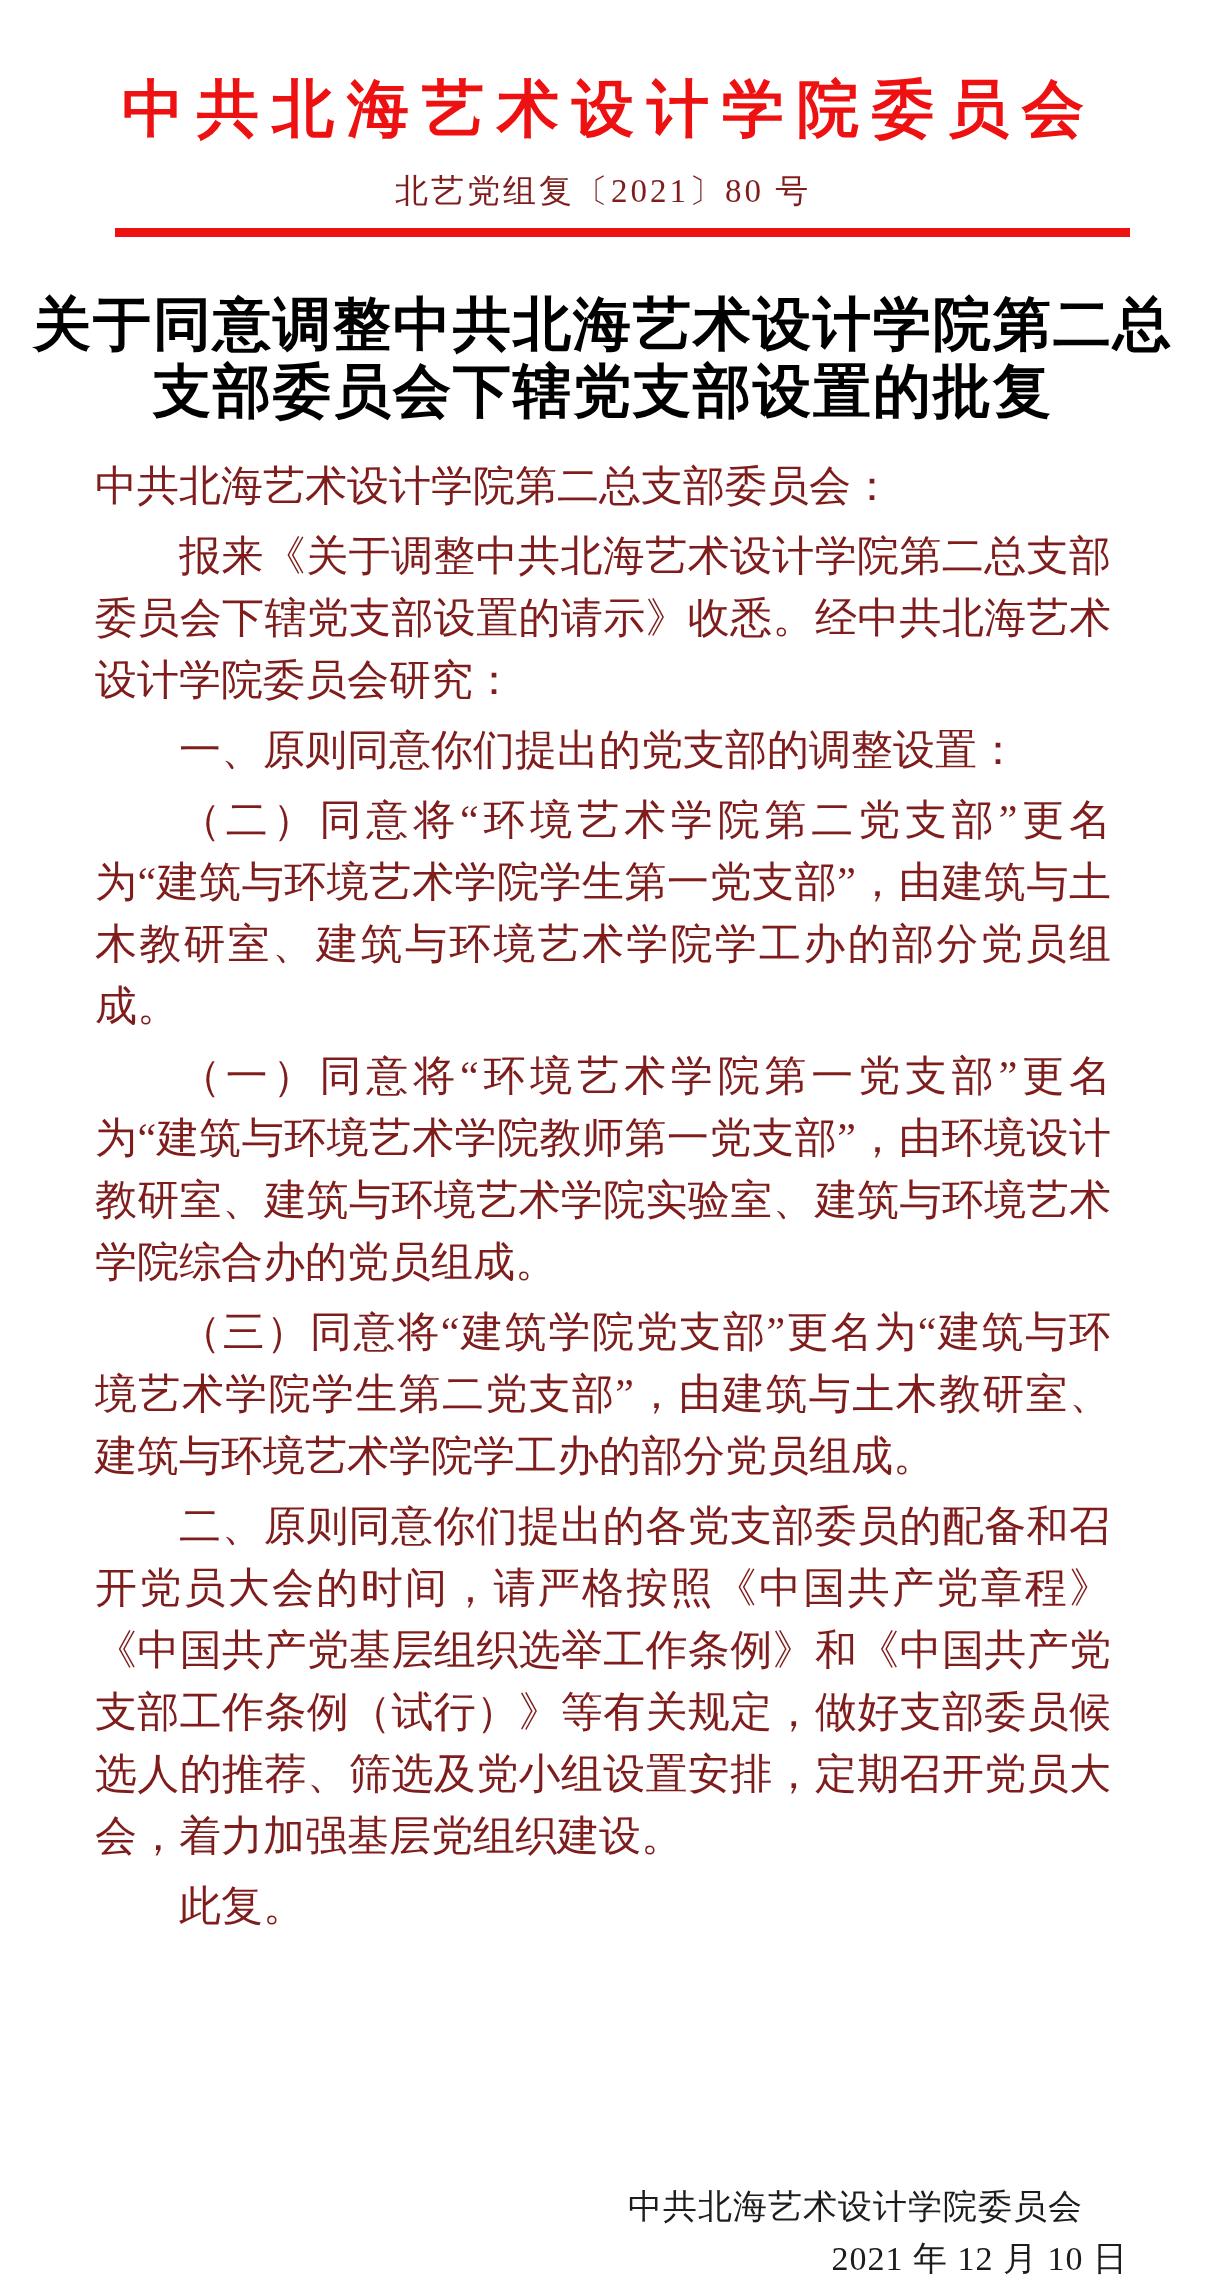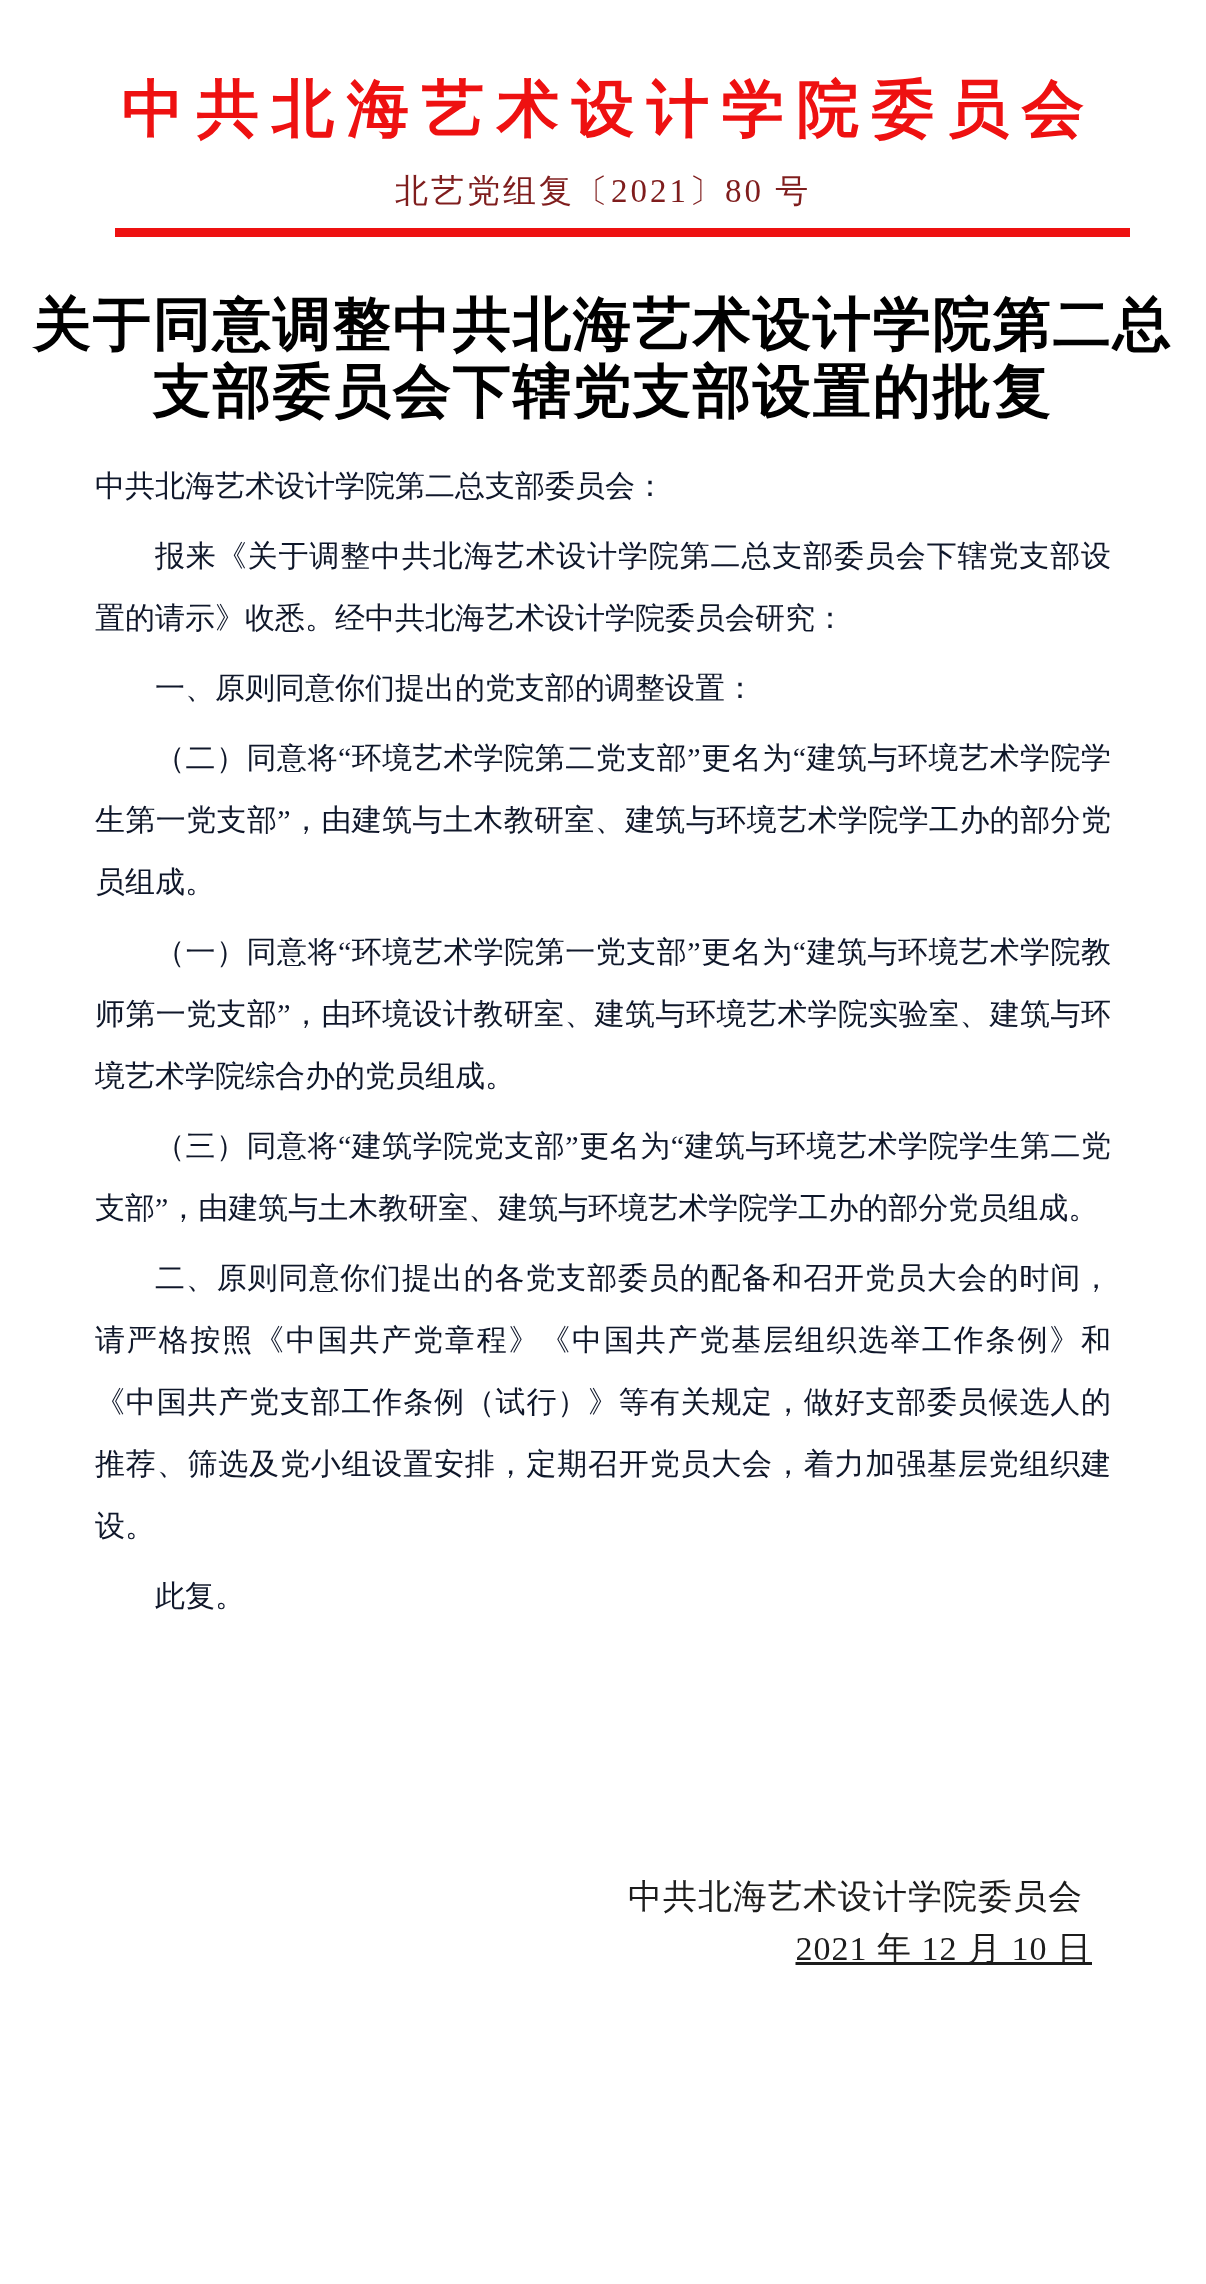--- a/index.html
+++ b/index.html
@@ -46,51 +46,50 @@
     text-align: center;
     font-weight: bold;
     font-size: 58px;
     line-height: 67px;
     color: #000000;
     letter-spacing: 2px;
   }
   .doc-body {
     margin: 30px 95px 0 95px;
     width: 1016px;
-    font-size: 30px;
+    font-size: 42px;
     line-height: 62px;
     text-align: justify;
-    color: #0f172a;
+    color: #7f1d1d;
   }
   .doc-body .salutation {
     margin: 0 0 8px 0;
     text-indent: 0;
   }
   .doc-body .para {
     margin: 0 0 8px 0;
     text-indent: 2em;
   }
   .signature {
     margin-top: 250px;
     padding-right: 123px;
     text-align: right;
     font-size: 34px;
     line-height: 40px;
     letter-spacing: 1px;
     color: #1c1c1c;
   }
   .sign-date {
     margin-top: 12px;
-    padding-right: 114px;
+    padding-right: 78px;
     text-align: right;
     font-size: 34px;
     line-height: 40px;
     letter-spacing: 1px;
     color: #1c1c1c;
-    text-decoration: underline;
   }
 </style>
 </head>
 <body>
 
 <div class="page">
 
   <div class="org-title accent-text" style="color: rgb(238, 17, 17);">中共北海艺术设计学院委员会</div>
 
   <div class="doc-number">北艺党组复〔2021〕80 号</div>

